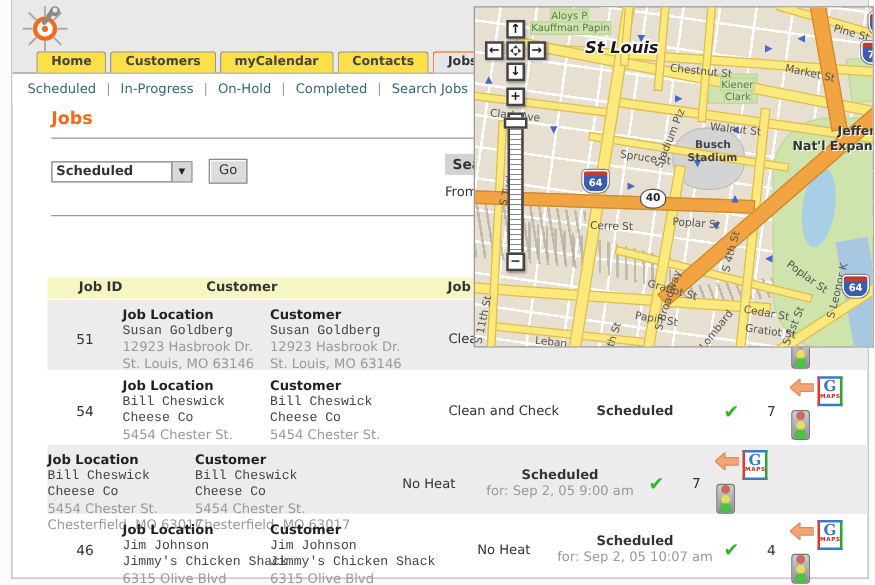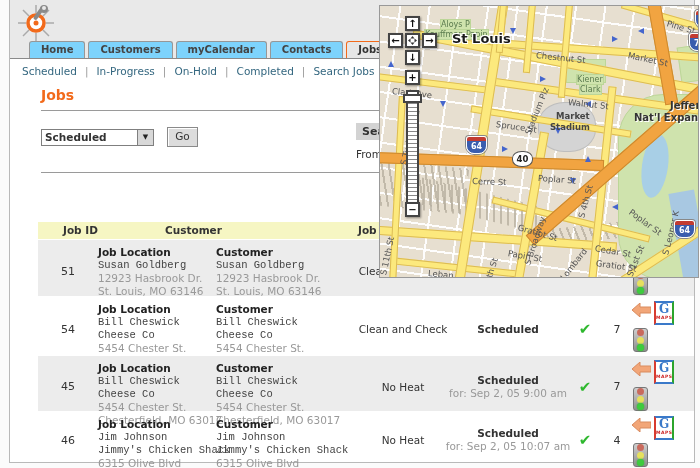--- a/index.html
+++ b/index.html
@@ -5,21 +5,21 @@
   html,body{margin:0;padding:0;}
   body{width:700px;height:468px;background:#fbfbfb;font-family:"DejaVu Sans","Liberation Sans",sans-serif;position:relative;overflow:hidden;font-size:11px;color:#333;}
   .app{position:absolute;left:9px;top:0;width:684px;height:462px;background:#fff;border:1px solid #b9b9b9;border-top:none;}
   
   .hdr{position:absolute;left:0;top:0;width:100%;height:58px;background:#e9e9e9;border-bottom:1px solid #8a8a8a;}
   .brand{position:absolute;left:6px;top:3px;display:flex;align-items:center;}
   .brand-text{font-size:18px;font-weight:bold;font-style:italic;letter-spacing:-0.5px;}
   .b-or{color:#f26a1b;} .b-dk{color:#4d4d4d;}
   .tm{font-size:7px;color:#f26a1b;vertical-align:super;font-style:normal;}
   .tabs{position:absolute;left:19px;bottom:0;display:flex;gap:3px;}
-  .tab{height:16px;line-height:16px;padding:0 11px;background:#7dd3fc;border:1px solid #979797;border-bottom:none;border-radius:3px 3px 0 0;font-size:10px;font-weight:bold;color:#444;cursor:pointer;}
+  .tab{height:16px;line-height:16px;padding:0 11px;background:#fde047;border:1px solid #979797;border-bottom:none;border-radius:3px 3px 0 0;font-size:10px;font-weight:bold;color:#444;cursor:pointer;}
   .tab.active{border-color:#f26a1b;background:#e6e6e6;color:#333;}
   
   .subnav{position:absolute;left:0;top:59px;width:100%;height:24px;line-height:24px;background:#fff;padding-left:12px;box-sizing:border-box;font-size:10.5px;}
   .snl{color:#33667f;cursor:pointer;}
   .snsep{color:#999;margin:0 8px;}
   
   .pgtitle{position:absolute;left:31px;top:87px;font-size:14px;font-weight:bold;color:#f26a1b;}
   .hr{position:absolute;left:31px;width:648px;border-top:1px solid #9a9a9a;height:0;}
   .hr1{top:110px;} .hr2{top:172px;}
   .panel{position:absolute;top:123px;}
@@ -68,21 +68,21 @@
   .rail{position:absolute;background:repeating-linear-gradient(75deg,#b8b0a0 0 2px,rgba(0,0,0,0) 2px 7px);opacity:.8;}
   .park{position:absolute;background:#cfe3ad;border:1px solid #bcd698;}
   .pond{position:absolute;background:#a8cfe6;border-radius:50%;}
   .river{position:absolute;background:#a8c8e2;}
   .stadium{position:absolute;background:#d4d4d4;border:1px solid #bdbdbd;border-radius:45%;}
   .road{position:absolute;}
   .ry{background:#fce97d;border:1px solid #dcbb55;}
   .ro{background:#f1a441;border:1px solid #cd8a2e;}
   .ml{position:absolute;white-space:nowrap;font-size:8.5px;color:#555;transform-origin:0 50%;z-index:4;}
   .ml.city{font-size:13px;color:#1a1a1a;font-weight:bold;text-shadow:1px 1px 0 #fff,-1px -1px 0 #fff,1px -1px 0 #fff,-1px 1px 0 #fff;}
-  .ml.park{color:#5a7a4e;font-size:8px;margin-top:12px;}
+  .ml.park{color:#5a7a4e;font-size:8px;}
   .ml.poi{color:#444;font-size:8.5px;font-weight:bold;}
   .ml.poi2{color:#333;font-size:10px;font-weight:bold;text-shadow:1px 1px 0 #fff;}
   .shield{position:absolute;z-index:4;text-align:center;font-weight:bold;margin-left:28px;}
   .i-sh{width:19px;height:16px;background:linear-gradient(#c23b31 0 4px,#3a5dae 4px);border-radius:3px 3px 8px 8px;color:#fff;font-size:8px;line-height:20px;border:1px solid #fff;box-shadow:0 0 0 1px #888;}
   .u-sh{width:19px;height:14px;background:#fff;border:1px solid #555;border-radius:45%;color:#222;font-size:8.5px;line-height:14px;}
   .ow{position:absolute;width:0;height:0;border-left:6px solid #4566cd;border-top:3px solid rgba(0,0,0,0);border-bottom:3px solid rgba(0,0,0,0);z-index:3;}
   .mbtn{position:absolute;width:15px;height:15px;background:#fff;border:2px solid #444;box-sizing:border-box;text-align:center;line-height:11px;font-size:10px;font-weight:bold;color:#111;z-index:6;cursor:pointer;box-shadow:1px 1px 2px rgba(0,0,0,.4);}
   .ztrack{position:absolute;left:26px;top:84px;width:9px;height:110px;background:repeating-linear-gradient(#fff 0 3px,#888 3px 4px);border:2px solid #444;z-index:6;cursor:pointer;}
   .zhandle{position:absolute;left:23px;top:88px;width:15px;height:5px;background:#fff;border:2px solid #444;z-index:7;cursor:grab;}
   .ctr-ic{z-index:6;}
@@ -231,21 +231,20 @@
         </div>
         <div class="tlight">
           <span class="tl r"></span>
           <span class="tl y"></span>
           <span class="tl g"></span>
         </div>
       </div>
   </div>
 
   <div class="trow gray r2">
-    <div class="c-id">45</div>
     <div class="c-loc">
         <div class="cellhead">Job Location</div>
         <div class="nm">Bill Cheswick</div>
         <div class="nm">Cheese Co</div>
         <div class="ad">5454 Chester St.</div>
         <div class="ad">Chesterfield, MO 63017</div>
       </div>
     <div class="c-cust">
         <div class="cellhead">Customer</div>
         <div class="nm">Bill Cheswick</div>
@@ -364,28 +363,28 @@
     <span class="ow" style="left:175px;top:122px;transform:rotate(90deg);"></span>
     <span class="ow" style="left:205px;top:150px;transform:rotate(270deg);"></span>
     <span class="ow" style="left:122px;top:140px;"></span>
     <span class="ow" style="left:232px;top:198px;transform:rotate(180deg);"></span>
     <span class="ow" style="left:190px;top:172px;transform:rotate(90deg);"></span>
     <span class="ow" style="left:8px;top:55px;transform:rotate(270deg);"></span>
     <span class="ow" style="left:60px;top:95px;transform:rotate(90deg);"></span>
 
     <span class="ml park" style="left:60px;top:1px;">Aloys P</span>
     <span class="ml park" style="left:44px;top:11px;">Kauffman Papin</span>
-    <span class="ml city" style="left:72px;top:25px;">St Louis</span>
+    <span class="ml city" style="left:88px;top:25px;font-style:italic;">St Louis</span>
     <span class="ml" style="left:287px;top:12px;transform:rotate(16deg);">Pine St</span>
     <span class="ml" style="left:248px;top:44px;transform:rotate(12deg);">Market St</span>
     <span class="ml" style="left:156px;top:44px;transform:rotate(6deg);">Chestnut St</span>
     <span class="ml park" style="left:196px;top:56px;">Kiener</span>
     <span class="ml park" style="left:199px;top:66px;">Clark</span>
     <span class="ml" style="left:188px;top:91px;transform:rotate(6deg);">Walnut St</span>
-    <span class="ml poi" style="left:176px;top:105px;">Market</span>
+    <span class="ml poi" style="left:176px;top:105px;">Busch</span>
     <span class="ml poi" style="left:170px;top:116px;">Stadium</span>
     <span class="ml poi2" style="left:290px;top:94px;">Jefferson</span>
     <span class="ml poi2" style="left:254px;top:106px;">Nat'l Expansion</span>
     <span class="ml" style="left:116px;top:113px;transform:rotate(8deg);">Spruce St</span>
     <span class="ml" style="left:28px;top:150px;transform:rotate(-76deg);transform-origin:0 100%;">S Tucker Blvd</span>
     <span class="ml" style="left:92px;top:170px;transform:rotate(2deg);">Cerre St</span>
     <span class="ml" style="left:158px;top:167px;transform:rotate(4deg);">Poplar St</span>
     <span class="ml" style="left:206px;top:203px;transform:rotate(-75deg);transform-origin:0 100%;">S 4th St</span>
     <span class="ml" style="left:152px;top:250px;transform:rotate(-72deg);transform-origin:0 100%;">S Broadway</span>
     <span class="ml" style="left:215px;top:237px;transform:rotate(10deg);">Cedar St</span>

